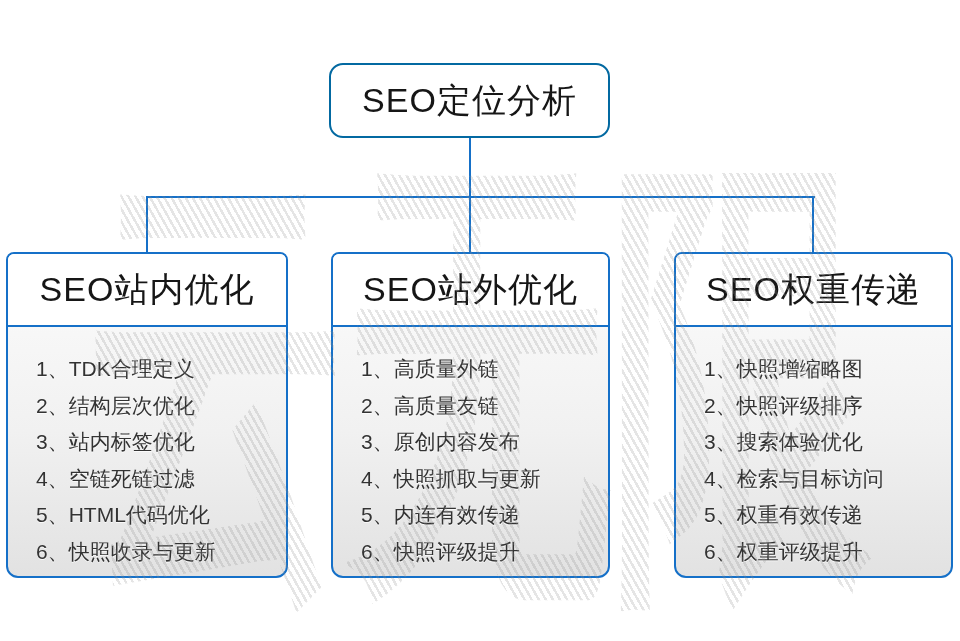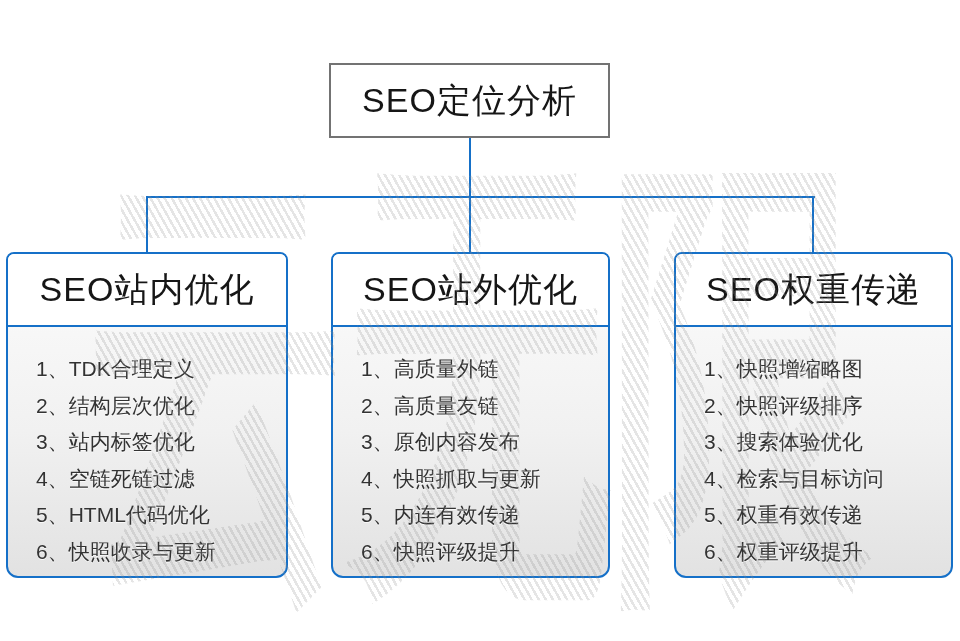--- a/index.html
+++ b/index.html
@@ -7,21 +7,21 @@
   .stage{position:relative;width:960px;height:641px;background:#ffffff;overflow:hidden;}
 
   
   .line{position:absolute;background:#1570c8;}
   .line.v{width:2px;}
   .line.h{height:2px;}
 
   
   .root-box{
     position:absolute;left:329px;top:63px;width:281px;height:75px;
-    box-sizing:border-box;border:2px solid #737373;border-radius:0;
+    box-sizing:border-box;border:2px solid #0369a1;border-radius:14px;
     background:#ffffff;display:flex;align-items:center;justify-content:center;
     font-size:34px;color:#161616;letter-spacing:1px;z-index:2;
   }
 
   
   .col{
     position:absolute;top:252px;height:326px;box-sizing:border-box;
     border:2px solid #1570c8;border-radius:8px 8px 12px 12px;
     background:linear-gradient(#fcfcfc 0%,#f1f1f1 55%,#e2e2e2 100%);
     overflow:hidden;z-index:2;

